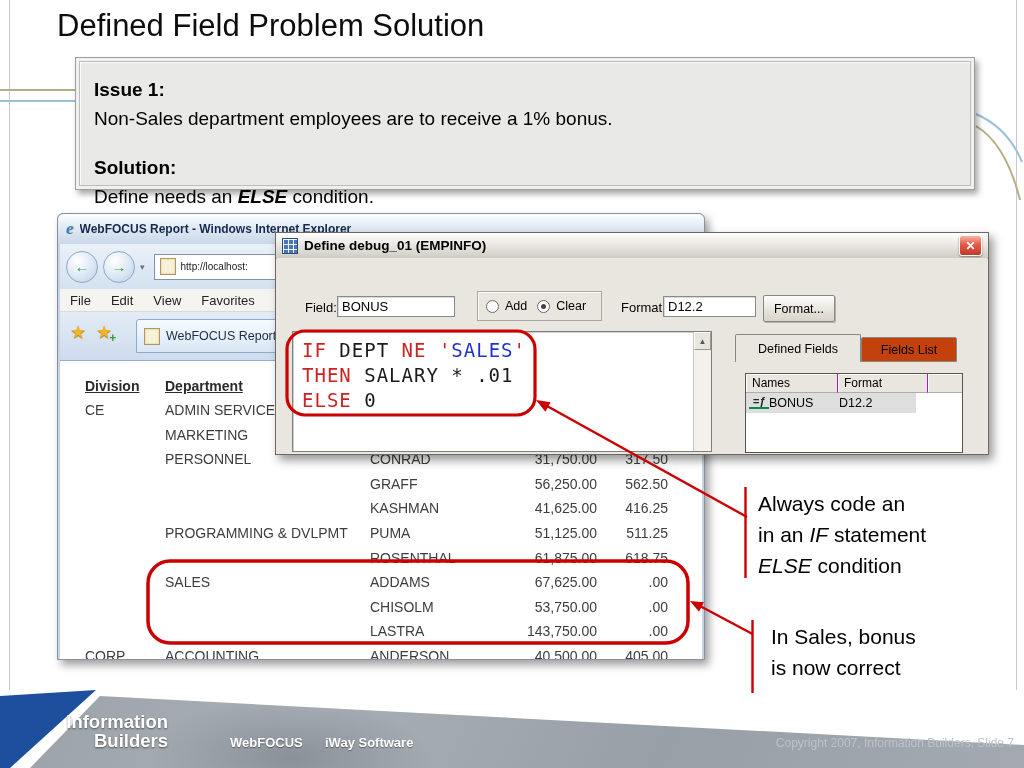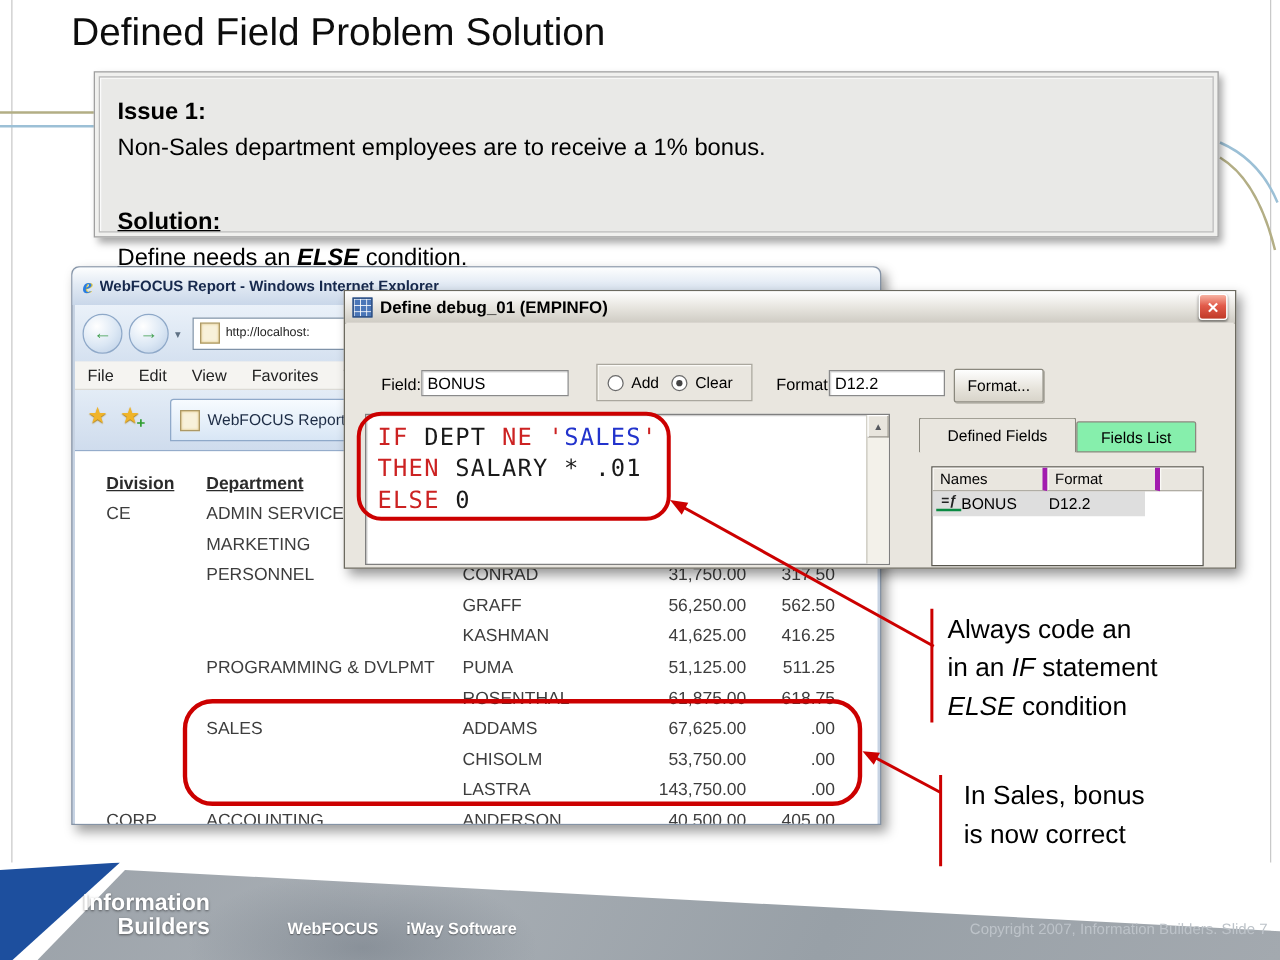--- a/index.html
+++ b/index.html
@@ -18,21 +18,21 @@
   
   #issue-box{position:absolute;left:75px;top:57px;width:900px;height:133px;z-index:2;
     background:#f0f0ee;border:1px solid #9f9f9f;box-shadow:3px 4px 6px rgba(0,0,0,.35);padding:3px;box-sizing:border-box;}
   #issue-box-inner{width:100%;height:100%;background:#e9e9e7;border:1px solid #bcbcbc;
     box-shadow:inset 1px 1px 0 #fbfbfb;box-sizing:border-box;padding:13px 0 0 14px;font-size:19px;color:#000;}
   .ib-row{display:flex;flex-direction:column;}
   .ib-label{font-weight:bold;flex:0 0 auto;}
   #issue-label{width:100px;}
   #solution-label{width:110px;}
   .ib-text{line-height:29px;}
-  #solution-row{margin-top:30px;text-decoration:underline;}
+  #solution-row{margin-top:20px;}
   .kw-bolditalic{font-weight:bold;font-style:italic;}
   
   #browser{position:absolute;left:57px;top:213px;width:648px;height:447px;z-index:20;
     background:#c7d3e3;border:1px solid #8593a5;border-radius:6px 6px 0 0;
     box-shadow:4px 5px 9px rgba(0,0,0,.38);box-sizing:border-box;}
   #b-titlebar{height:30px;display:flex;align-items:center;gap:6px;padding:0 8px;
     background:linear-gradient(#fdfefe,#e2eaf4 45%,#c9d7e9);border-radius:6px 6px 0 0;}
   #ie-icon{font-family:"Liberation Serif",serif;font-weight:bold;font-style:italic;
     font-size:17px;color:#2a7de1;text-shadow:1px 0 0 #e8c93e;line-height:16px;}
   #b-title{font-size:12px;font-weight:bold;color:#17294d;white-space:nowrap;overflow:hidden;}
@@ -98,25 +98,25 @@
   #code-box{position:absolute;left:15px;top:73px;width:420px;height:121px;background:#fff;
     border:1px solid #7f7f7f;box-shadow:inset 1px 1px 0 #cfcfcf;box-sizing:border-box;}
   #code-text{position:absolute;left:9px;top:6px;right:20px;bottom:2px;
     font-family:"DejaVu Sans Mono",monospace;font-size:19px;line-height:25px;letter-spacing:1px;white-space:pre;}
   #code-scroll{position:absolute;right:0;top:0;bottom:0;width:17px;background:#f3f1ea;border-left:1px solid #c8c5bc;}
   #scroll-up{height:16px;background:#e8e5dd;border:1px solid #9a978e;border-top-color:#fff;border-left-color:#fff;
     font-size:8px;color:#55585e;display:flex;align-items:center;justify-content:center;}
   .d-tab{position:absolute;box-sizing:border-box;font-size:12.5px;display:flex;align-items:center;justify-content:center;
     border:1px solid #8a887e;border-radius:2px 2px 0 0;}
   #tab-defined{left:458px;top:76px;width:126px;height:28px;background:#e9e6df;border-bottom:none;z-index:2;}
-  #tab-fields{left:584px;top:79px;width:96px;height:25px;background:#86efac;z-index:1;}
+  #tab-fields{left:584px;top:79px;width:96px;height:25px;background:#c2410c;z-index:1;}
   #list-box{position:absolute;left:468px;top:115px;width:218px;height:80px;background:#fff;
     border:1px solid #58564e;box-sizing:border-box;overflow:hidden;}
   #list-head{display:flex;height:19px;}
-  .lh-cell{background:#e9e6df;border-right:4px solid #a21caf;border-bottom:1px solid #b0ada4;
+  .lh-cell{background:#e9e6df;border-right:1px solid #a21caf;border-bottom:1px solid #b0ada4;
     box-shadow:inset 1px 1px 0 #fbfaf7;font-size:12px;padding:2px 0 0 6px;box-sizing:border-box;}
   #lh-names{width:92px;}
   #lh-format{width:90px;}
   #lh-fill{flex:1;border-right:none;}
   .list-row{display:flex;align-items:center;height:20px;width:170px;background:#dedede;font-size:12.5px;color:#000;}
   .fx-icon{width:20px;text-align:center;font-size:11px;font-weight:bold;font-style:italic;
     color:#222;border-bottom:2px solid #0a8a42;line-height:11px;margin:0 0 2px 3px;}
   .lr-name{width:70px;}
   
   #ann-svg{position:absolute;left:0;top:0;z-index:40;pointer-events:none;}

